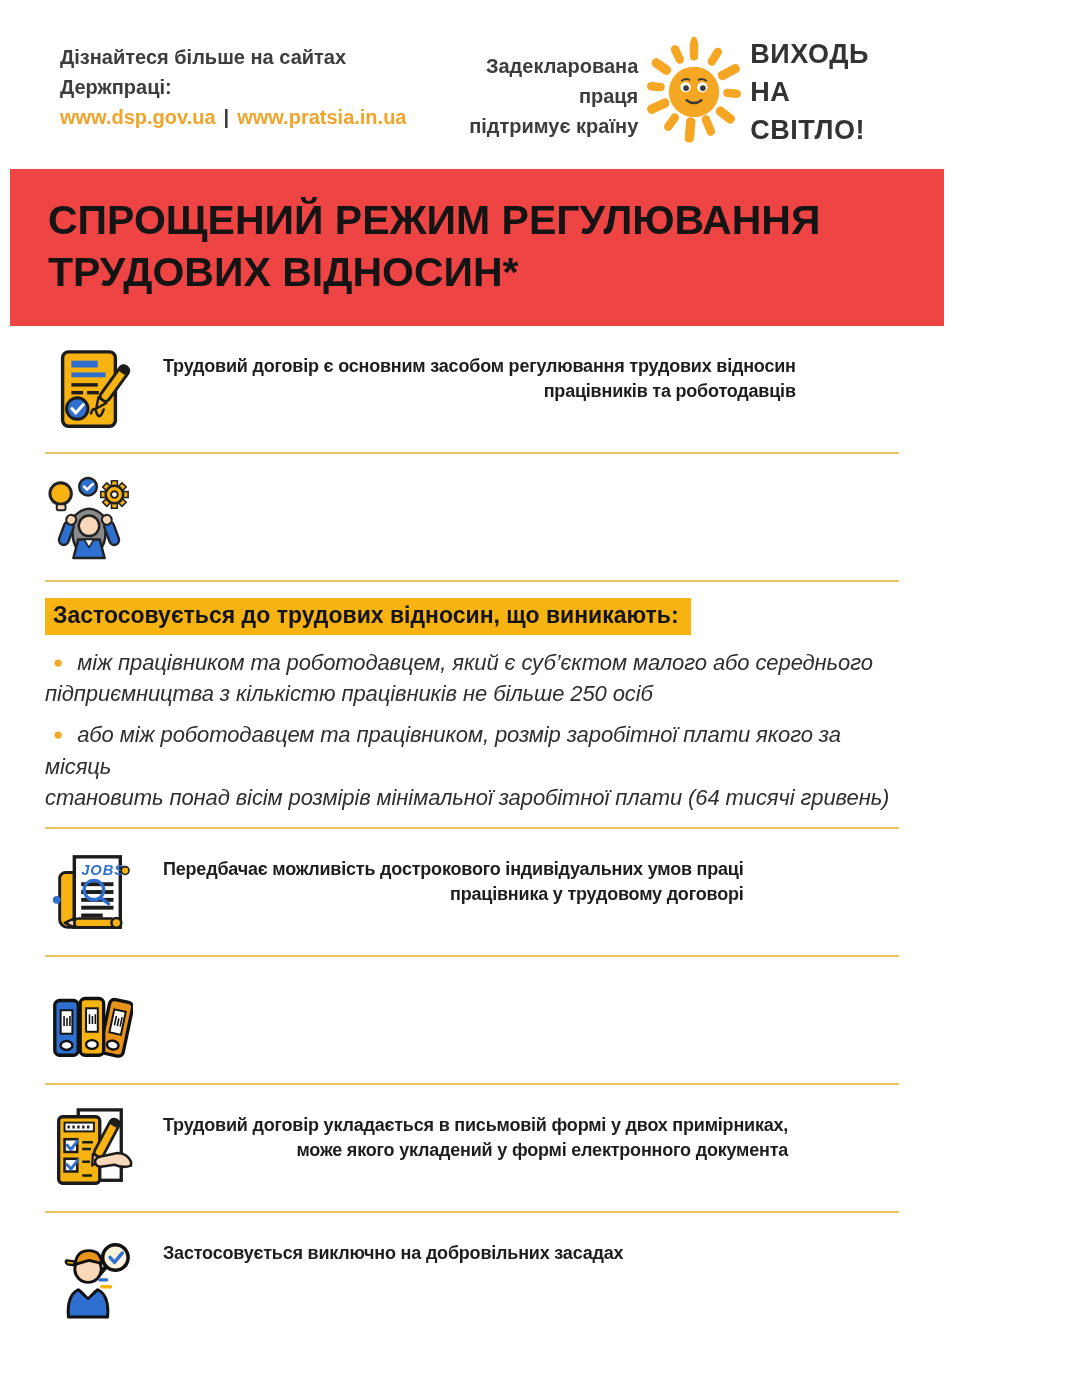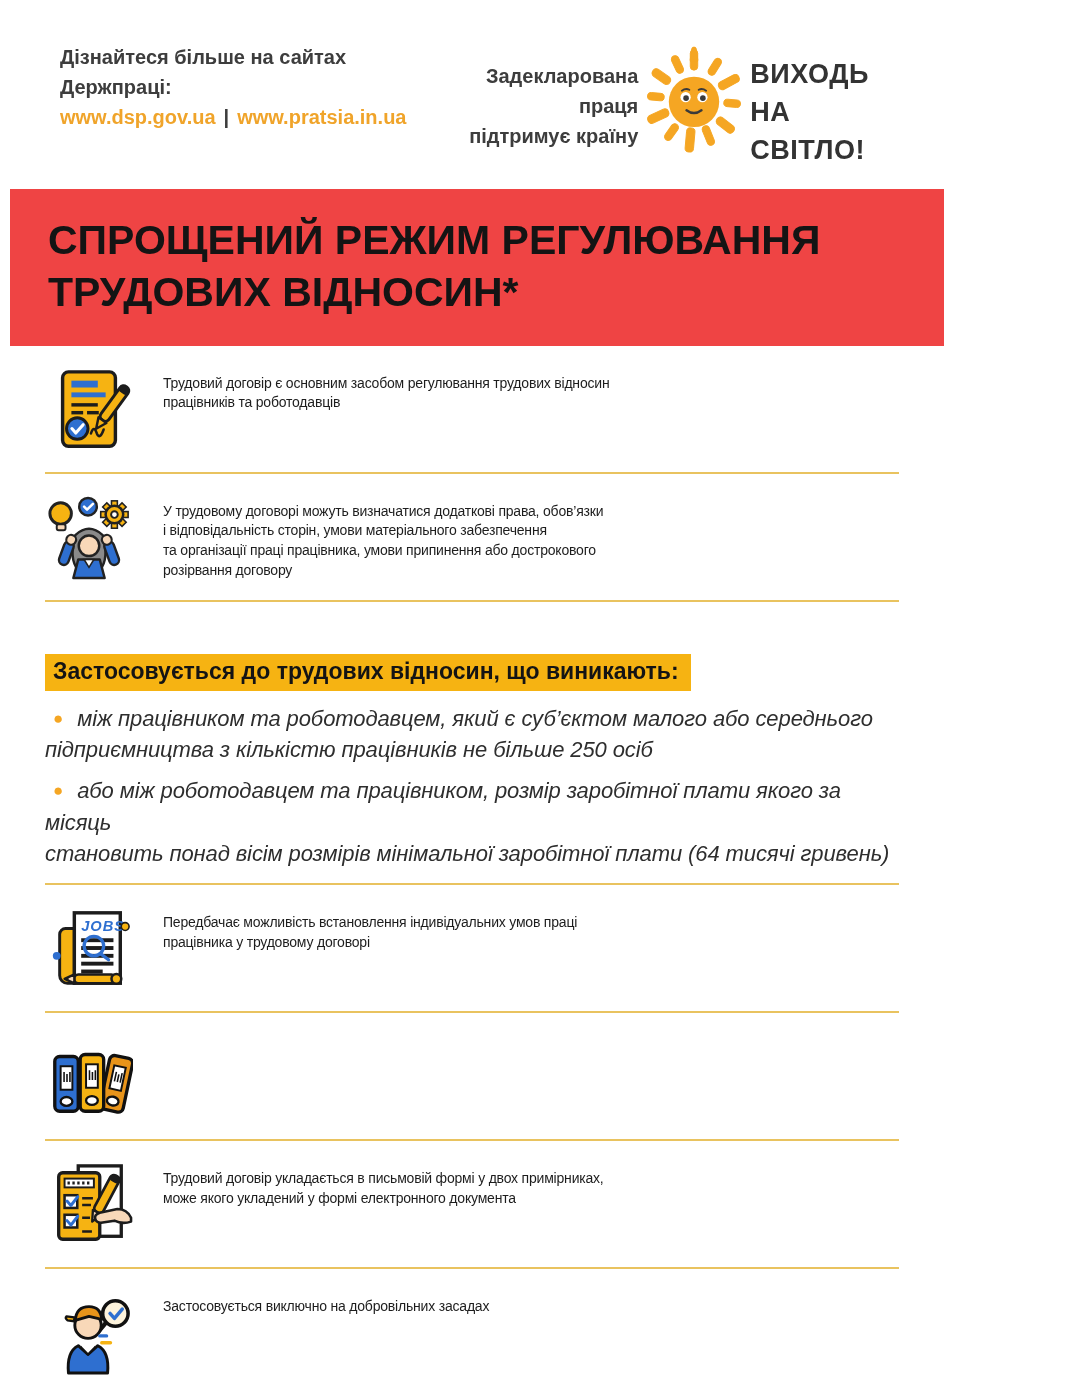--- a/index.html
+++ b/index.html
@@ -26,47 +26,47 @@
   .site-sep { color: #3d3d3d; margin: 0 8px; font-weight: bold; }
 
   .header-right { display: flex; align-items: center; }
   .slogan {
     text-align: right; font-size: 20px; font-weight: bold;
     color: #3d3d3d; line-height: 1.5; padding-top: 6px;
   }
   .sun-logo { width: 112px; height: 112px; flex: none; margin-top: -6px; }
   .campaign {
     font-size: 27px; font-weight: bold; color: #333333;
-    line-height: 1.4; letter-spacing: 0.5px; margin-top: 20px;
+    line-height: 1.4; letter-spacing: 0.5px;
   }
 
   
   .banner {
     margin: 20px 0 0 10px;
     background: #ef4444;
     padding: 26px 24px 28px 38px;
   }
   .banner-title {
     font-size: 41px; font-weight: bold; color: #141414;
     line-height: 1.25; letter-spacing: 0px;
   }
 
   
   .list { padding: 0 45px; }
   .row { display: flex; align-items: flex-start; gap: 24px; padding: 20px 0 18px 0; }
   .row-icon { width: 94px; flex: none; display: flex; justify-content: flex-start; font-style: italic; }
   .row-icon svg { width: 88px; height: 88px; }
   .row-text {
-    font-size: 14px; font-weight: normal; color: #1d1d1d;
-    line-height: 1.4; letter-spacing: -0.2px; padding-top: 8px;
+    font-size: 18px; font-weight: bold; color: #1d1d1d;
+    line-height: 1.4; letter-spacing: -0.2px; padding-top: 8px; text-align: right;
   }
   .divider { border-bottom: 2px solid #E9C35F; }
 
   
-  .section { padding: 16px 0 14px 0; margin-top: 36px; }
+  .section { padding: 16px 0 14px 0; }
   .section-heading {
     display: inline-block; background: #F6B312; color: #141414;
     font-size: 23px; font-weight: bold; padding: 4px 12px 6px 8px;
   }
   .bullets { margin-top: 12px; font-style: italic; }
   .bullet {
     font-size: 22px; color: #2e2e2e; line-height: 1.42;
     letter-spacing: -0.1px; margin-top: 10px;
   }
   .bullet-dot { color: #F5A623; font-size: 17px; margin: 0 14px 0 8px; vertical-align: 2px; }
@@ -178,24 +178,20 @@
             <circle cx="22" cy="46" r="5" fill="#F8D8B8" stroke="#222222" stroke-width="2.2"></circle>
           </g>
           <g transform="rotate(-20 68 60)">
             <rect x="63" y="48" width="10" height="25" rx="5" fill="#2E6FD0" stroke="#222222" stroke-width="2.5"></rect>
             <circle cx="68" cy="46" r="5" fill="#F8D8B8" stroke="#222222" stroke-width="2.2"></circle>
           </g>
           <path d="M34 67 h22 l5 19 h-32 z" fill="#2E6FD0" stroke="#222222" stroke-width="2.5" stroke-linejoin="round"></path>
           <path d="M40 67 l5 8 l5 -8 z" fill="#ffffff" stroke="#222222" stroke-width="1.6"></path>
         </svg>
       </div>
-      <div class="row-text pre">У трудовому договорі можуть визначатися додаткові права, обов’язки
-і відповідальність сторін, умови матеріального забезпечення
-та організації праці працівника, умови припинення або дострокового
-розірвання договору</div>
     </div>
     <div class="divider"></div>
 
     <div class="section">
       <div class="section-heading">Застосовується до трудових відносин, що виникають:</div>
       <div class="bullets">
         <div class="bullet"><span class="bullet-dot">●</span><span class="pre">між працівником та роботодавцем, який є суб’єктом малого або середнього
 підприємництва з кількістю працівників не більше 250 осіб</span></div>
         <div class="bullet"><span class="bullet-dot">●</span><span class="pre">або між роботодавцем та працівником, розмір заробітної плати якого за місяць
 становить понад вісім розмірів мінімальної заробітної плати (64 тисячі гривень)</span></div>
@@ -219,21 +215,21 @@
           <g>
             <rect x="30" y="71" width="42" height="9" rx="4" fill="#F6B312" stroke="#1c1c1c" stroke-width="2.6"></rect>
             <path d="M30 71 l-10 4.5 l10 4.5 z" fill="#F8D8B8" stroke="#1c1c1c" stroke-width="2.4" stroke-linejoin="round"></path>
             <path d="M24 73.5 l-4 2 l4 2 z" fill="#1c1c1c"></path>
             <circle cx="73" cy="75.5" r="5" fill="#F6B312" stroke="#1c1c1c" stroke-width="2.6"></circle>
           </g>
           <circle cx="12" cy="52" r="4" fill="#2E6FD0"></circle>
           <circle cx="82" cy="22" r="4" fill="#F6B312" stroke="#1c1c1c" stroke-width="1.6"></circle>
         </svg>
       </div>
-      <div class="row-text pre">Передбачає можливість встановлення індивідуальних умов праці
+      <div class="row-text pre">Передбачає можливість дострокового індивідуальних умов праці
 працівника у трудовому договорі</div>
     </div>
     <div class="divider"></div>
 
     <div class="row">
       <div class="row-icon">
         <svg viewBox="0 0 90 90">
           <g transform="rotate(12 73 52)">
             <rect x="61" y="24" width="24" height="56" rx="5" fill="#E8941A" stroke="#111111" stroke-width="3.4"></rect>
             <rect x="67" y="34" width="12" height="24" fill="#ffffff" stroke="#111111" stroke-width="2"></rect>

